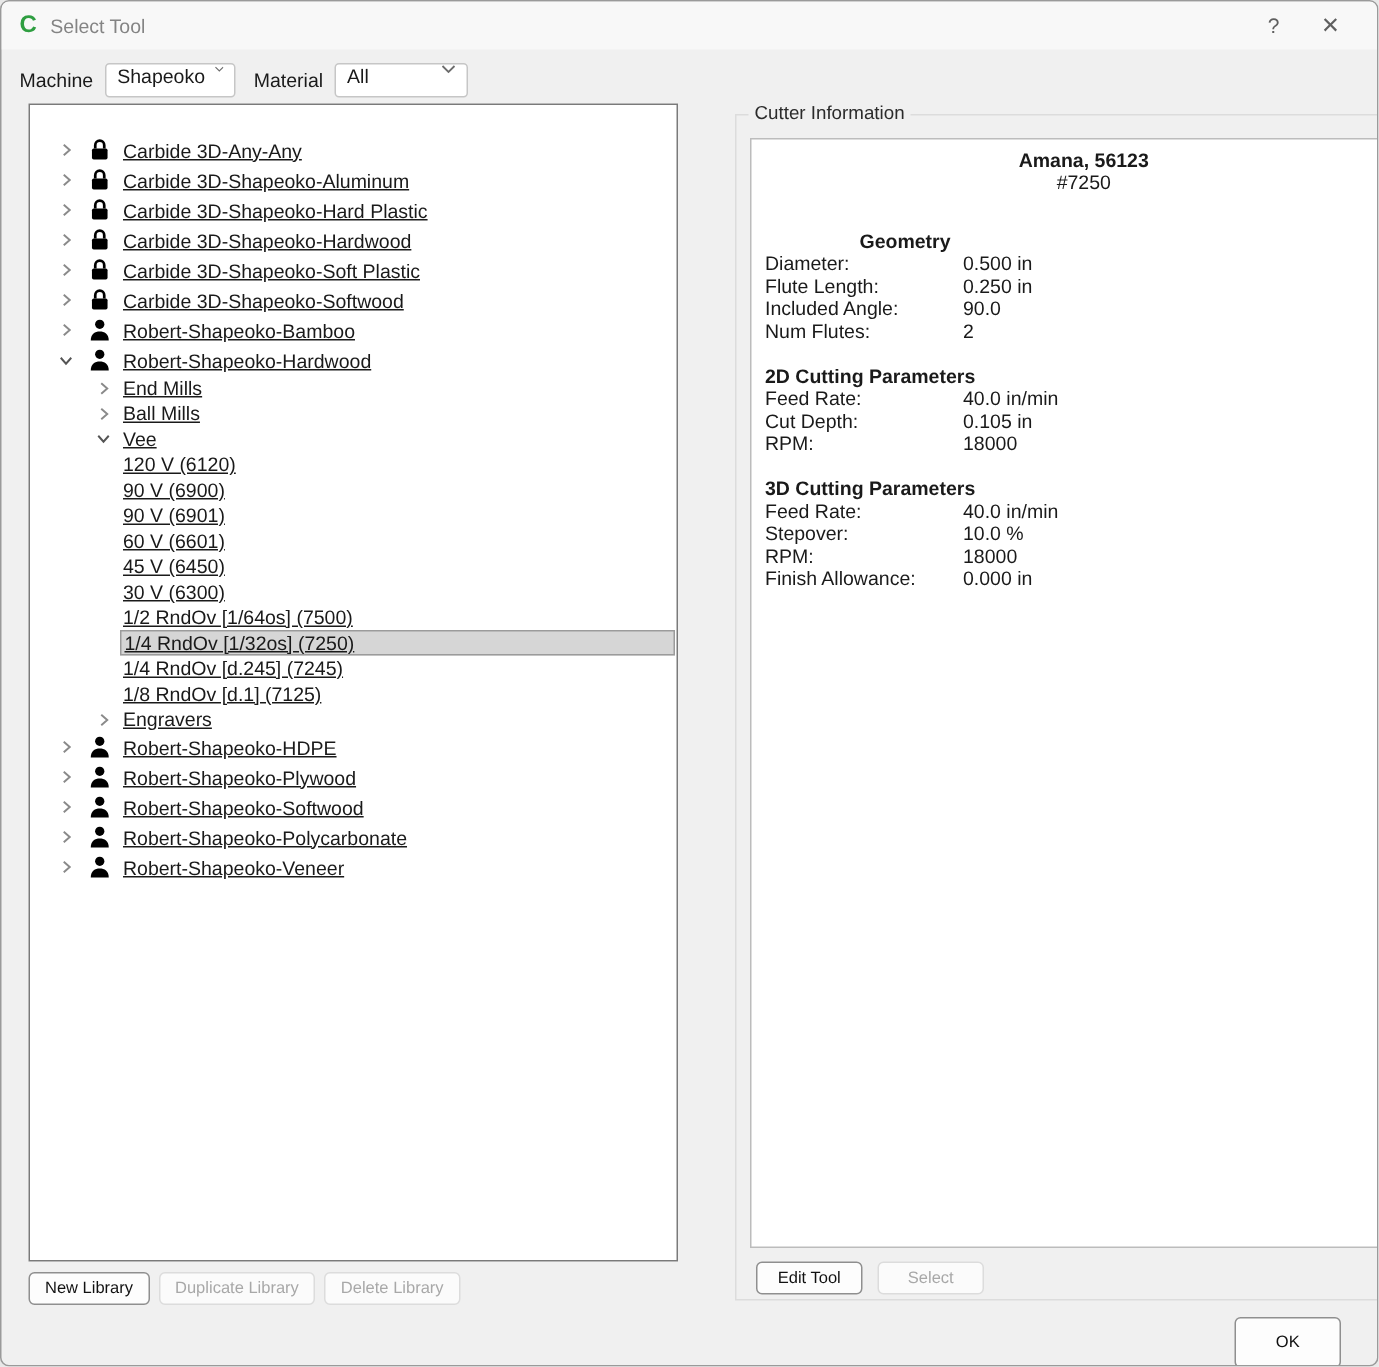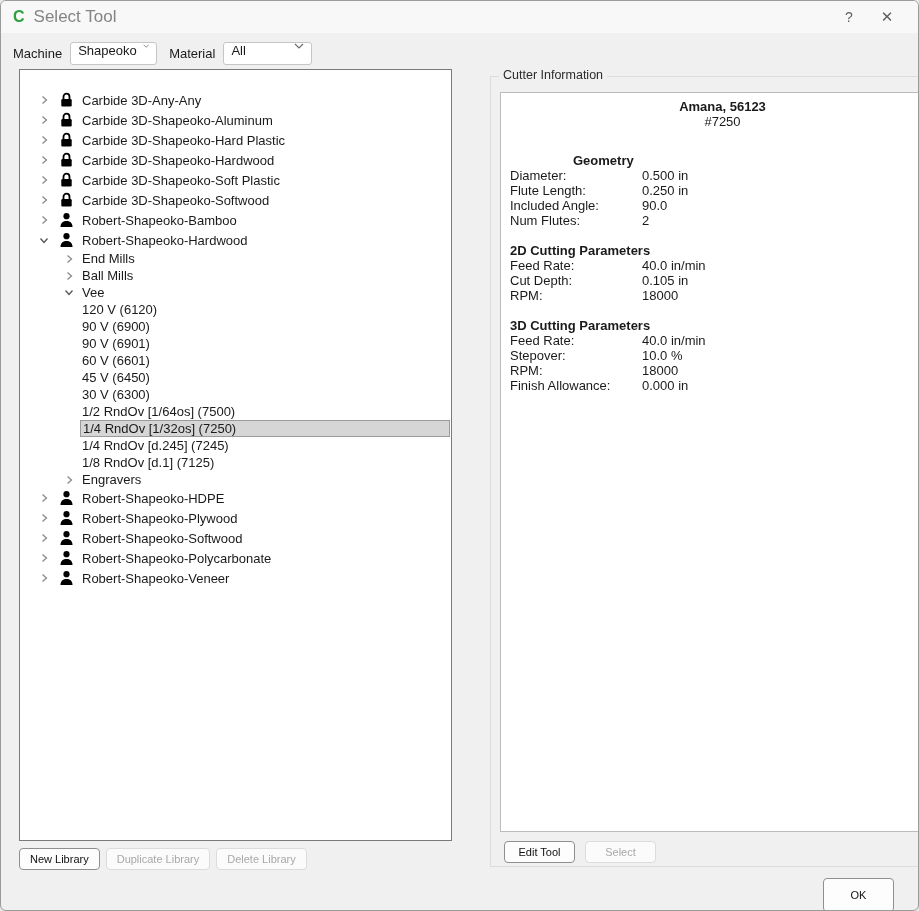--- a/index.html
+++ b/index.html
@@ -6,21 +6,21 @@
   *{box-sizing:border-box;}
   .dialog{
     position:relative;width:919px;height:911px;background:#f0f0f0;
     border:1px solid #9a9a9a;border-radius:6px;overflow:hidden;
     font-family:"Liberation Sans",sans-serif;font-size:13px;color:#1a1a1a;
   }
   
   .titlebar{position:absolute;left:0;top:0;right:0;height:32px;background:#f8f8f8;
     display:flex;align-items:center;padding:0 12px;}
   .logo{font-weight:800;font-size:16px;color:#2f9e41;margin-right:9px;line-height:1;}
-  .title{color:#848484;font-size:17px;}
+  .title{color:#848484;font-size:13px;}
   .tb-spacer{flex:1;}
   .tb-btn{width:38px;height:30px;display:flex;align-items:center;justify-content:center;
     color:#5f5f5f;font-size:14px;cursor:default;}
   .tb-btn.close{font-size:15px;}
   
   .filters{position:absolute;left:12px;top:40px;display:flex;align-items:center;height:24px;}
   .flabel{margin-right:8px;color:#1a1a1a;}
   .combo{background:#ffffff;border:1px solid #c6c6c6;border-radius:3px;height:23px;
     display:flex;align-items:flex-start;padding:0 7px;margin-right:12px;}
   .combo .cval{flex:1;}
@@ -30,21 +30,21 @@
   
   .tree{position:absolute;left:18px;top:68px;width:433px;height:772px;background:#ffffff;
     border:1px solid #7a7a7a;padding-top:20px;overflow:hidden;}
   .trow{display:flex;align-items:center;}
   .trow.d0{height:20px;padding-left:10px;}
   .trow.d1{height:17px;padding-left:36px;}
   .trow.leaf{height:17px;margin-left:60px;margin-right:1px;}
   .chev{width:28px;display:flex;align-items:center;justify-content:center;flex:none;}
   .trow.d1 .chev{width:26px;}
   .ticon{width:16px;height:16px;margin-right:8px;flex:none;display:flex;align-items:center;justify-content:center;}
-  .tlabel{white-space:nowrap;line-height:17px;}
+  .tlabel{white-space:nowrap;line-height:17px;text-decoration:underline;}
   .trow.leaf .tlabel{flex:1;padding:0 2px;height:17px;line-height:17px;}
   .trow.leaf .tlabel.selected{background:#d6d6d6;border:1px solid #9b9b9b;line-height:15px;}
   
   .btn{background:#fdfdfd;border:1px solid #8f8f8f;border-radius:4px;height:22px;
     padding:0 10px;font-family:"Liberation Sans",sans-serif;font-size:11px;color:#111;
     display:inline-flex;align-items:center;justify-content:center;}
   .btn.disabled{border-color:#dcdcdc;color:#a8a8a8;background:#fbfbfb;}
   .lib-buttons{position:absolute;left:18px;top:847px;display:flex;}
   .lib-buttons .btn{margin-right:6px;}
   

